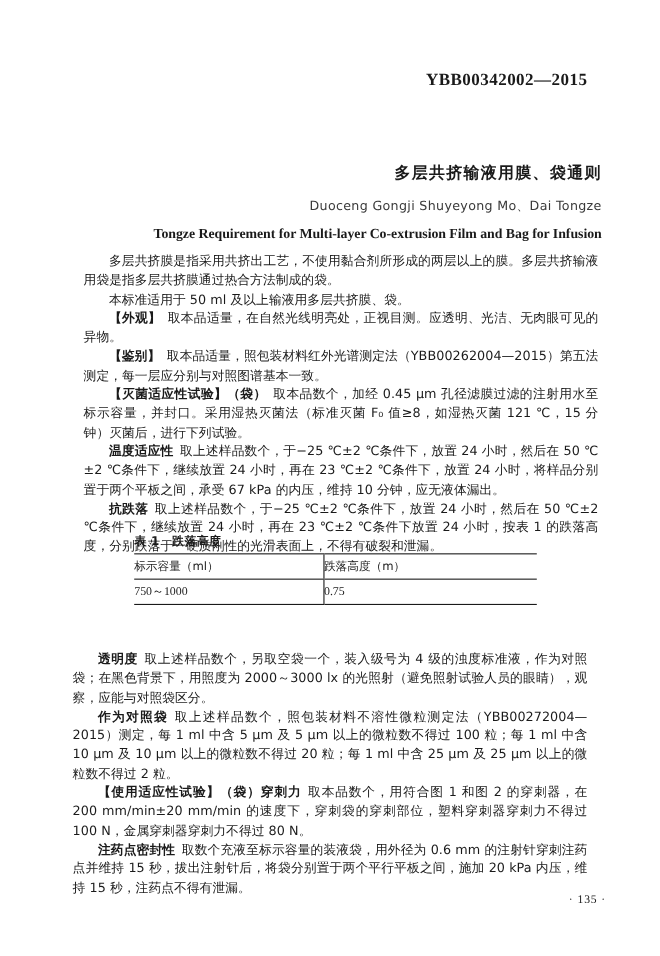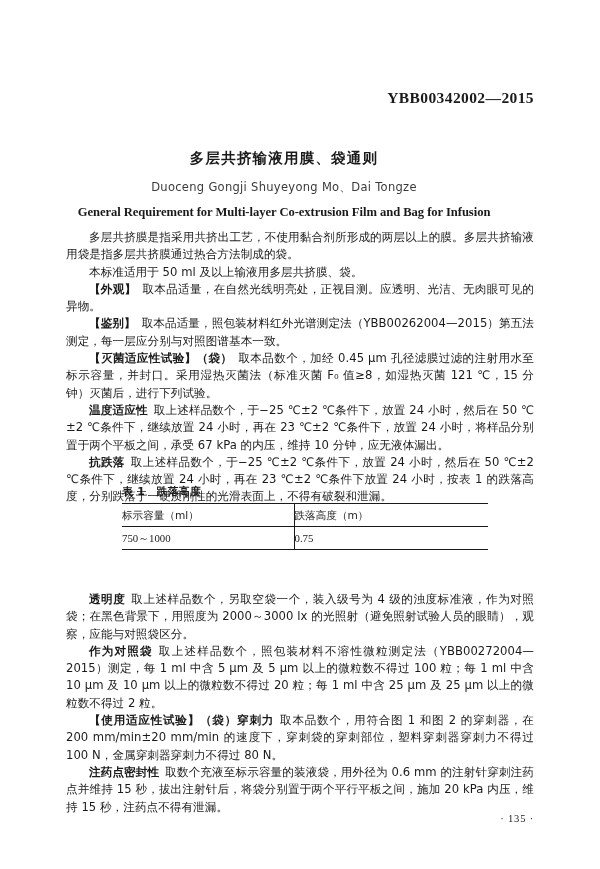--- a/index.html
+++ b/index.html
@@ -20,35 +20,35 @@
     left: 0; top: 0;
     width: 600px;
     height: 869px;
     overflow: hidden;
   }
 
   
   .std-header {
     position: absolute;
     right: 66px;
-    top: 89px;
+    top: 64px;
     font-family: "Liberation Serif", "DejaVu Serif", serif;
     font-size: 15.5px;
     font-weight: bold;
     letter-spacing: 0.4px;
     white-space: nowrap;
   }
 
   
   .title-block {
     position: absolute;
-    left: 50px;
+    left: 79px;
     top: 148px;
     width: 468px;
-    text-align: center;
+    text-align: right;
   }
   .title-cn {
     font-family: "DejaVu Sans", "Liberation Sans", sans-serif;
     font-size: 14.5px;
     font-weight: bold;
     letter-spacing: 1.2px;
     line-height: 1.5;
   }
   .title-py {
     font-family: "DejaVu Sans", "Liberation Sans", sans-serif;
@@ -64,21 +64,21 @@
     font-size: 12.6px;
     font-weight: bold;
     margin-top: 9px;
     letter-spacing: -0.05px;
     line-height: 1.4;
   }
 
   
   .body-col {
     position: absolute;
-    left: 66px;
+    left: 76px;
     top: 229px;
     width: 468px;
   }
   p.para {
     margin: 0;
     font-size: 11.6px;
     line-height: 17.3px;
     text-align: justify;
     text-justify: inter-character;
     text-indent: 23px;
@@ -142,38 +142,38 @@
   .body-col2 {
     position: absolute;
     left: 66px;
     top: 591px;
     width: 468px;
   }
 
   
   .folio {
     position: absolute;
-    right: 66px;
+    right: 49px;
     bottom: 45px;
     font-family: "Liberation Serif", "DejaVu Serif", serif;
     font-size: 10.6px;
     letter-spacing: 0.8px;
   }
 </style>
 </head>
 <body>
 
 <div class="page">
 
   <div class="std-header">YBB00342002—2015</div>
 
   <div class="title-block">
     <div class="title-cn">多层共挤输液用膜、袋通则</div>
     <div class="title-py">Duoceng Gongji Shuyeyong Mo、Dai Tongze</div>
-    <div class="title-en">General Requirement for Multi-layer Co-extrusion Film and Bag for Infusion</div>
+    <div class="title-en">Tongze Requirement for Multi-layer Co-extrusion Film and Bag for Infusion</div>
   </div>
 
   <div class="body-col">
 
     <p class="para">多层共挤膜是指采用共挤出工艺，不使用黏合剂所形成的两层以上的膜。多层共挤输液用袋是指多层共挤膜通过热合方法制成的袋。</p>
 
     <p class="para">本标准适用于 50 ml 及以上输液用多层共挤膜、袋。</p>
 
     <p class="para"><span class="lead" style="margin-right: 6px;">【外观】</span><span>取本品适量，在自然光线明亮处，正视目测。应透明、光洁、无肉眼可见的异物。</span></p>
 

